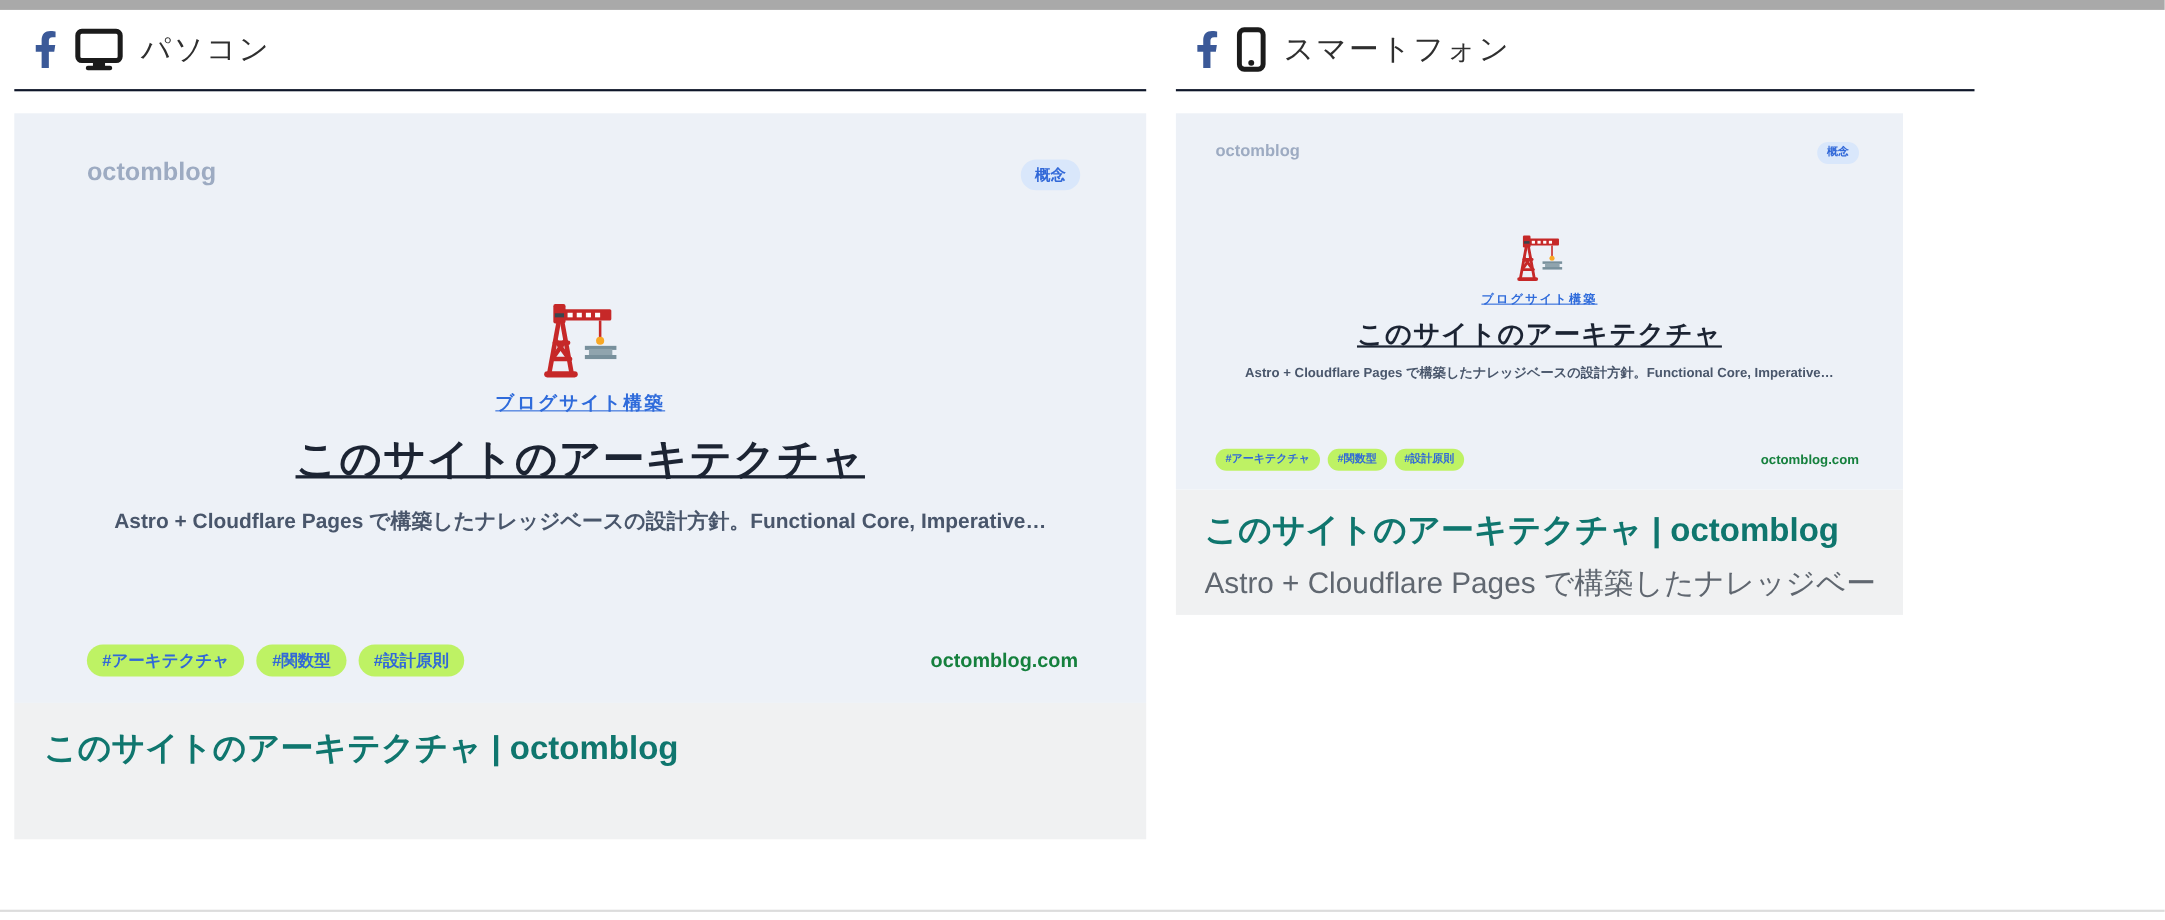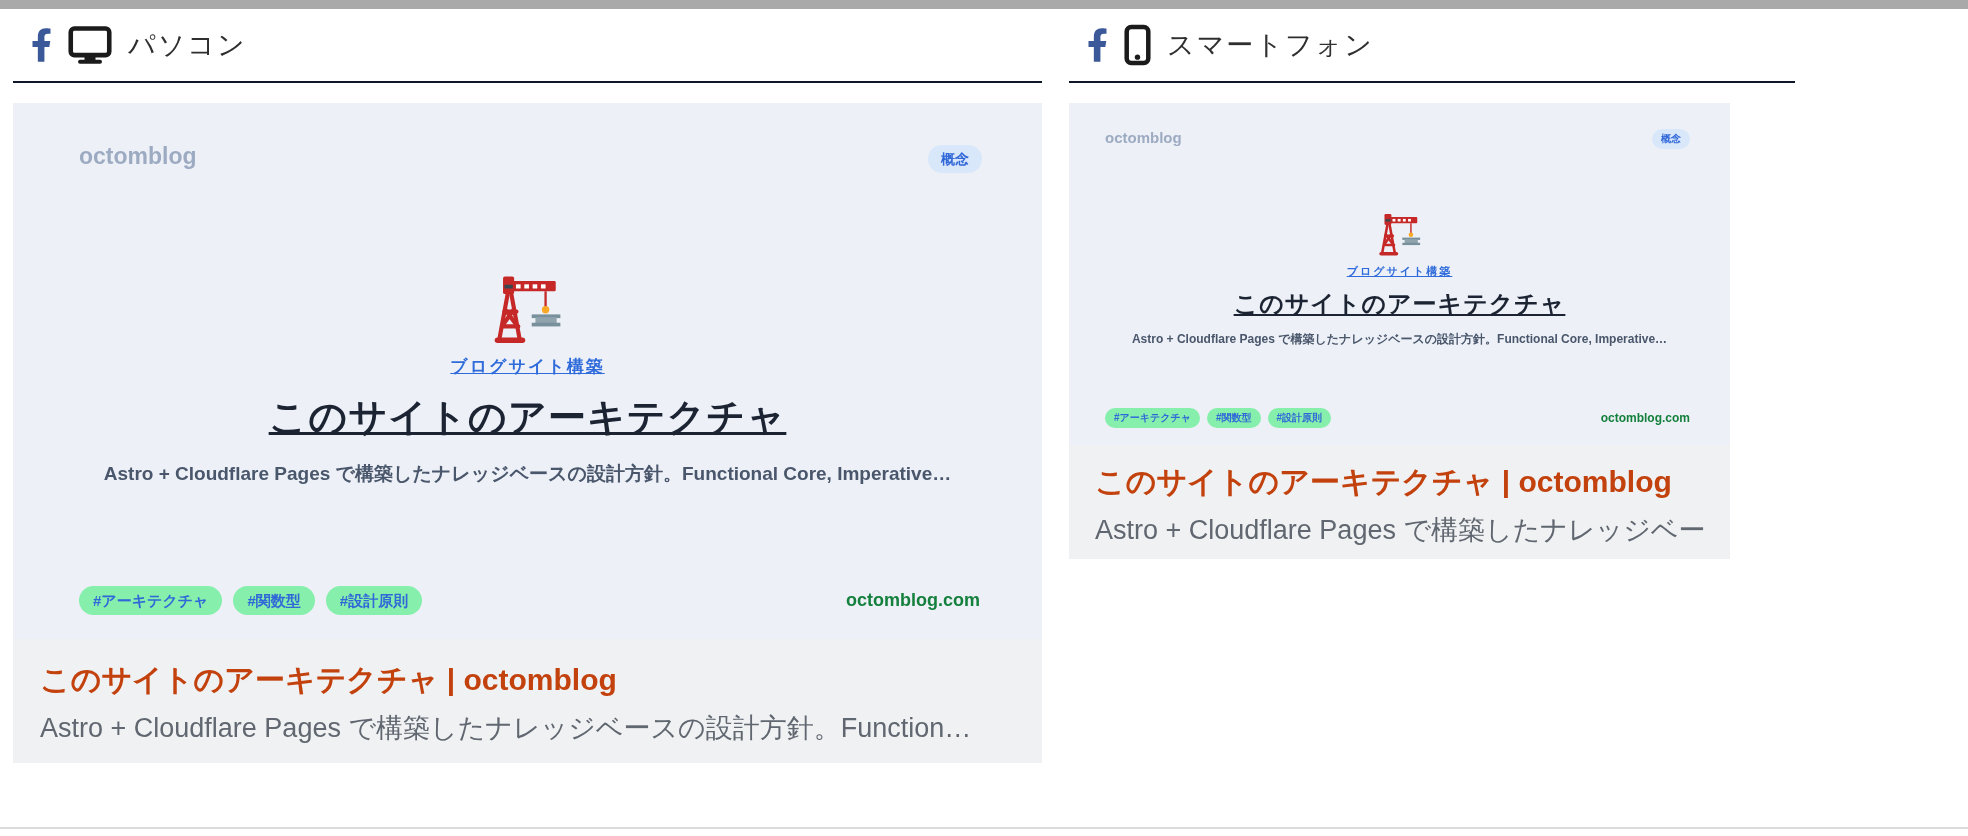--- a/index.html
+++ b/index.html
@@ -109,21 +109,21 @@
     display: flex; align-items: center; justify-content: space-between;
   }
   .pc .og-footer { left: 66px; right: 62px; bottom: 24px; }
   .sp .og-footer { left: 36px; right: 40px; bottom: 17px; }
 
   .og-tags { display: flex; align-items: center; }
   .pc .og-tags { gap: 11px; }
   .sp .og-tags { gap: 7px; }
 
   .og-tag {
-    background: #86efac;
+    background: #bef264;
     color: #3168d8;
     font-weight: bold;
     border-radius: 999px;
     line-height: 1;
     white-space: nowrap;
   }
   .pc .og-tag { font-size: 15px; padding: 7px 14px; }
   .sp .og-tag { font-size: 10px; padding: 5px 9px; }
 
   .og-domain { color: #15803d; font-weight: bold; }
@@ -132,21 +132,21 @@
 
   
   .link-area {
     background: #f0f1f2;
     overflow: hidden;
   }
   .pc .link-area { height: 124px; padding: 21px 27px; }
   .sp .link-area { height: 114px; padding: 17px 26px; }
 
   .link-title {
-    color: #c2410c;
+    color: #0f766e;
     font-weight: bold;
     font-size: 30px;
     white-space: nowrap;
     overflow: hidden;
   }
   .link-desc {
     color: #606770;
     font-size: 27px;
     margin-top: 9px;
     white-space: nowrap;
@@ -214,21 +214,20 @@
           <span class="og-tag">#アーキテクチャ</span>
           <span class="og-tag">#関数型</span>
           <span class="og-tag">#設計原則</span>
         </div>
         <span class="og-domain">octomblog.com</span>
       </div>
     </div>
 
     <div class="link-area">
       <div class="link-title">このサイトのアーキテクチャ | octomblog</div>
-      <div class="link-desc">Astro + Cloudflare Pages で構築したナレッジベースの設計方針。Function…</div>
     </div>
   </div>
 </section>
 
 <section class="panel sp">
   <div class="panel-header">
     <span class="fb-icon">
       <svg viewBox="0 0 320 512">
           <path fill="#3b5998" d="M279.14 288l14.22-92.66h-88.91v-60.13c0-25.35 12.42-50.06 52.24-50.06h40.42V6.26S260.43 0 225.36 0c-73.22 0-121.08 44.38-121.08 124.72v70.62H22.89V288h81.39v224h100.17V288z"></path>
         </svg>

